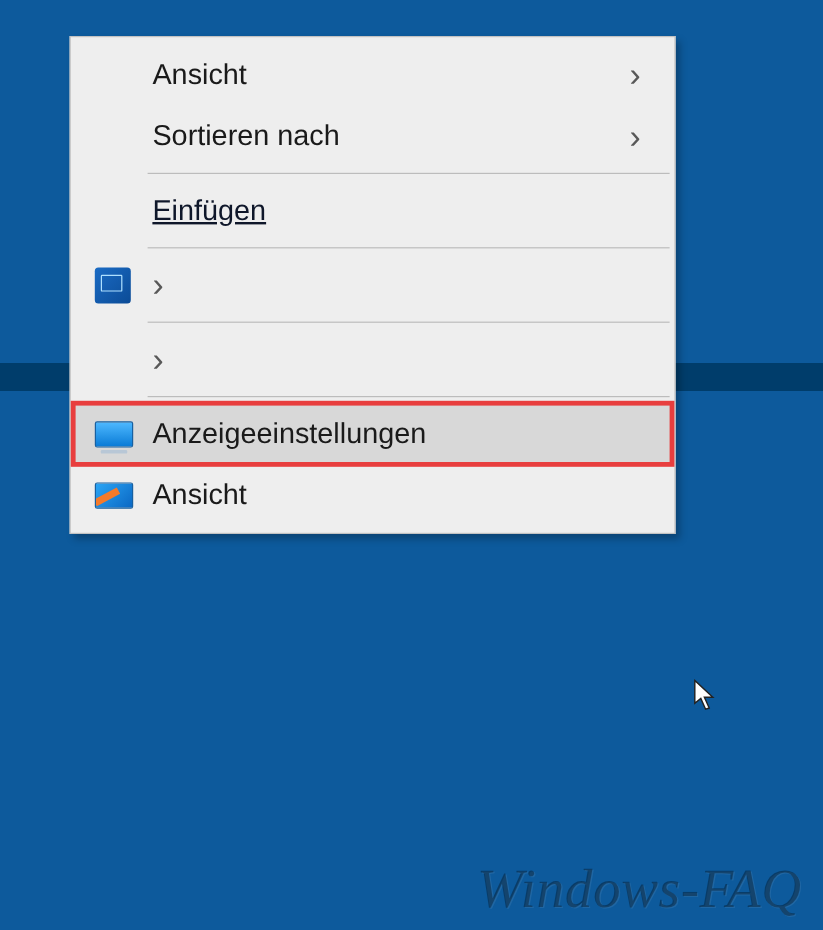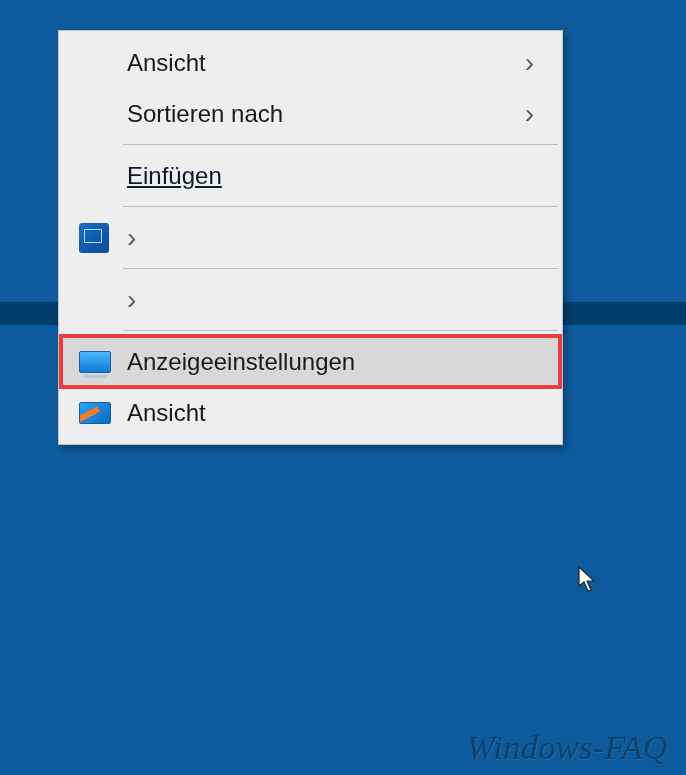--- a/index.html
+++ b/index.html
@@ -118,21 +118,21 @@
       width: 20px;
       height: 28px;
       pointer-events: none;
     }
     .watermark {
       position: absolute;
       bottom: 8px;
       right: 18px;
       font-family: Georgia, 'Times New Roman', serif;
       font-style: italic;
-      font-size: 34px;
+      font-size: 46px;
       color: rgba(0,0,0,0.33);
       text-shadow: 1px 1px 0 rgba(255,255,255,0.08);
       letter-spacing: 0.5px;
       margin-top: 44px;
     }
   </style>
 </head>
 <body>
 
 <div class="context-menu">

